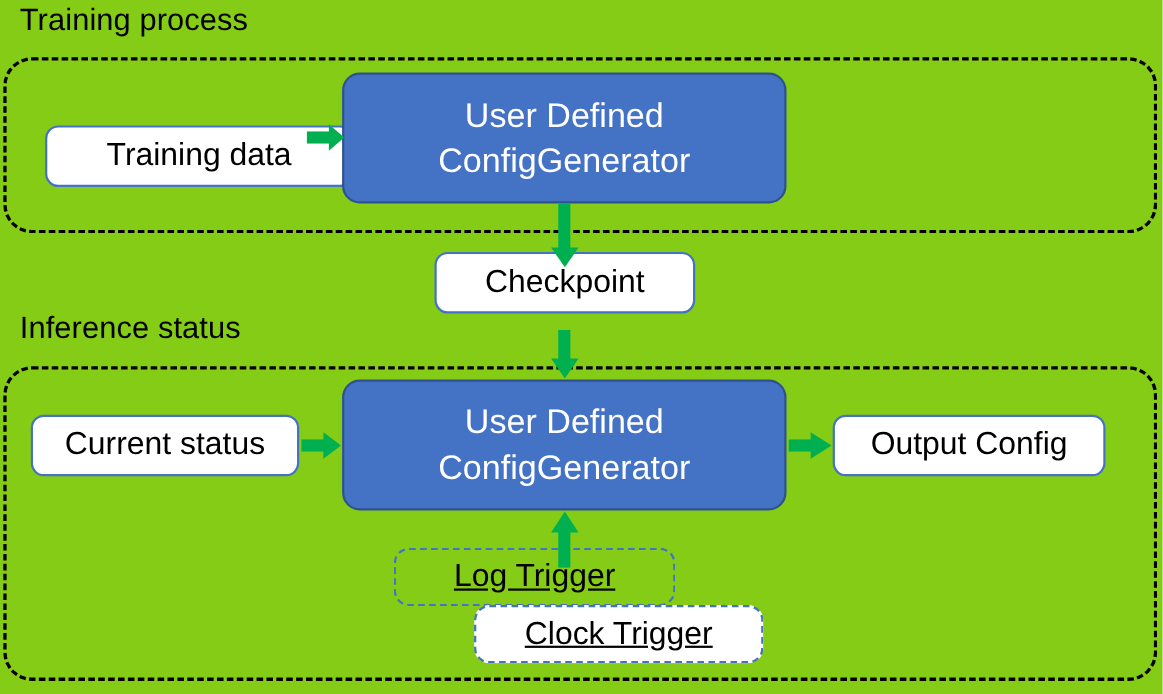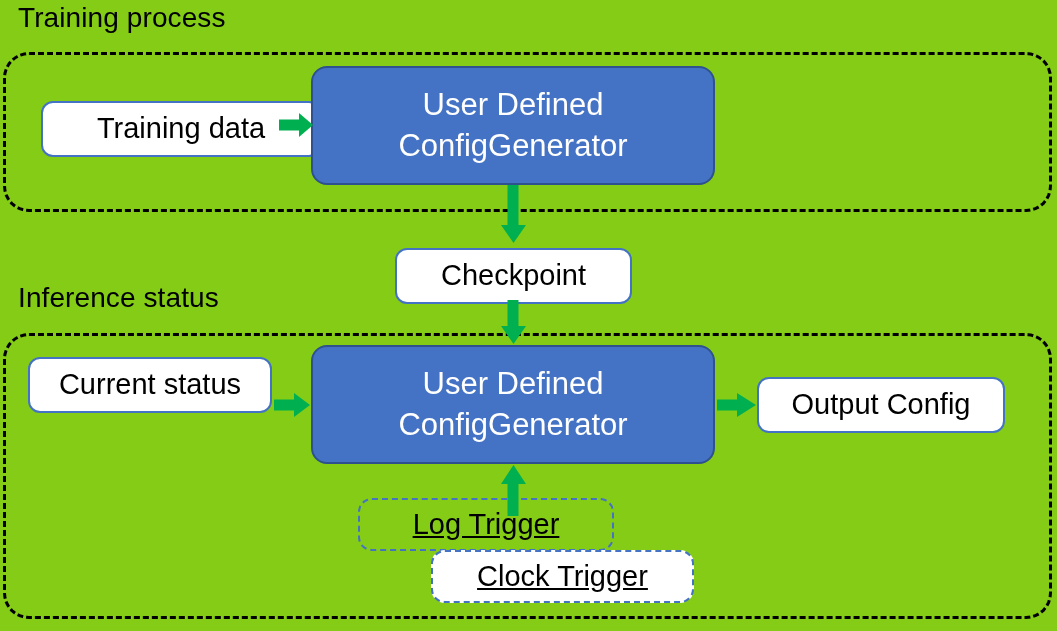--- a/index.html
+++ b/index.html
@@ -51,23 +51,23 @@
     justify-content: center;
     text-align: center;
     color: #000000;
     background: #ffffff;
     border: 2px solid #4472C4;
     border-radius: 12px;
     font-size: 29px;
     line-height: 1.08;
     white-space: nowrap;
   }
-  #node-training-data { left: 41px;  top: 101px;  width: 280px; height: 56px; }
-  #node-checkpoint    { left: 395px; top: 248px; width: 237px; height: 56px; }
-  #node-current-status{ left: 28px;  top: 357px; width: 244px; height: 56px; }
+  #node-training-data { left: 41px;  top: 114px;  width: 280px; height: 56px; }
+  #node-checkpoint    { left: 395px; top: 229px; width: 237px; height: 56px; }
+  #node-current-status{ left: 28px;  top: 377px; width: 244px; height: 56px; }
   #node-output-config { left: 757px; top: 377px; width: 248px; height: 56px; }
 
   
   .node-process {
     position: absolute;
     box-sizing: border-box;
     display: flex;
     flex-direction: column;
     align-items: center;
     justify-content: center;

